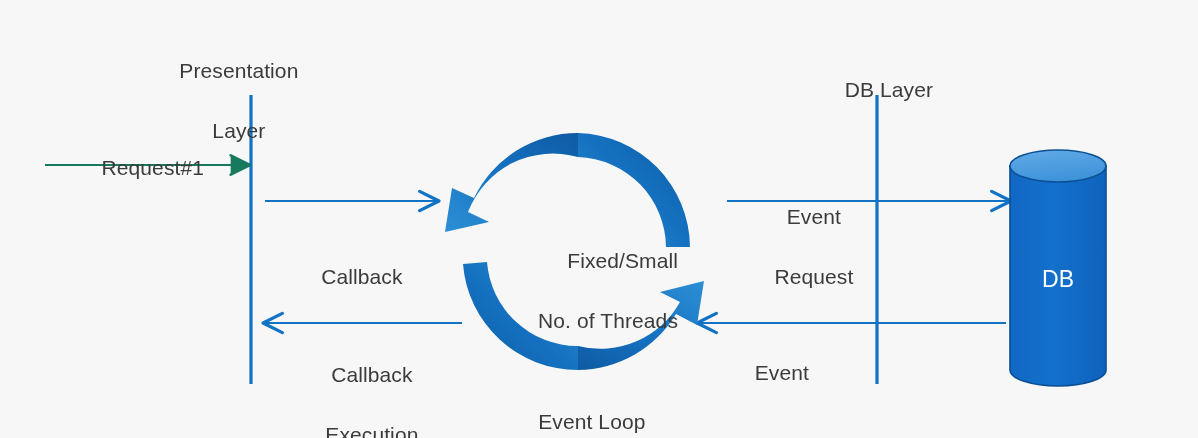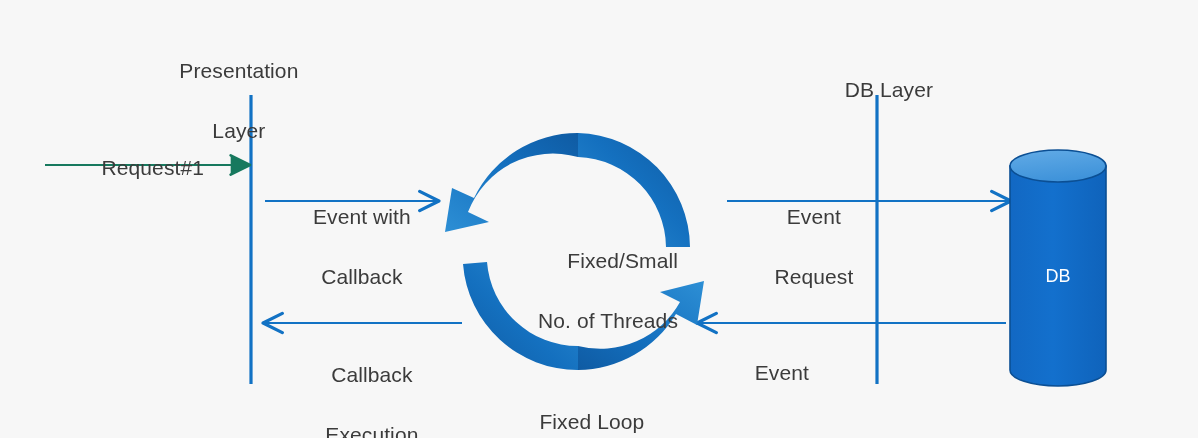--- a/index.html
+++ b/index.html
@@ -31,21 +31,21 @@
     text-align: center;
     white-space: pre;
     letter-spacing: 0.1px;
     user-select: none;
   }
   .lbl.two-line { line-height: 30px; }
   .db-text {
     position: absolute;
     color: #ffffff;
     font-family: "Liberation Sans", sans-serif;
-    font-size: 18px;
+    font-size: 23px;
     text-align: center;
     user-select: none;
   }
 </style>
 </head>
 <body>
 
 <div id="canvas">
 
   <svg id="diagram-svg" viewBox="0 0 1198 438">
@@ -145,21 +145,21 @@
   <div class="lbl two-line" style="left:143px; top:26px; width:168px;">
     <span>Presentation</span><br>
     <span>Layer</span>
   </div>
 
   <div class="lbl" style="left:44px; top:126px; width:160px; text-align:right;">
     <span>Request#1</span>
   </div>
 
   <div class="lbl two-line" style="left:264px; top:172px; width:172px;">
-    <span>Event with</span><br>
+    <br>
     <span>Callback</span>
   </div>
 
   <div class="lbl two-line" style="left:272px; top:330px; width:176px;">
     <span>Callback</span><br>
     <span>Execution</span>
   </div>
 
   <div class="lbl two-line" style="left:716px; top:172px; width:172px;">
     <span>Event</span><br>
@@ -169,20 +169,20 @@
   <div class="lbl" style="left:700px; top:331px; width:140px;">
     <span>Event</span>
   </div>
 
   <div class="lbl two-line" style="left:478px; top:216px; width:200px;text-align:right;">
     <span>Fixed/Small</span><br>
     <span>No. of Threads</span>
   </div>
 
   <div class="lbl" style="left:494px; top:380px; width:172px;">
-    <span>Fixed Loop</span>
+    <span>Event Loop</span>
   </div>
 
   <div class="db-text" style="left:1010px; top:266px; width:96px;">
     <span>DB</span>
   </div>
 
 </div>
 
 </body></html>

